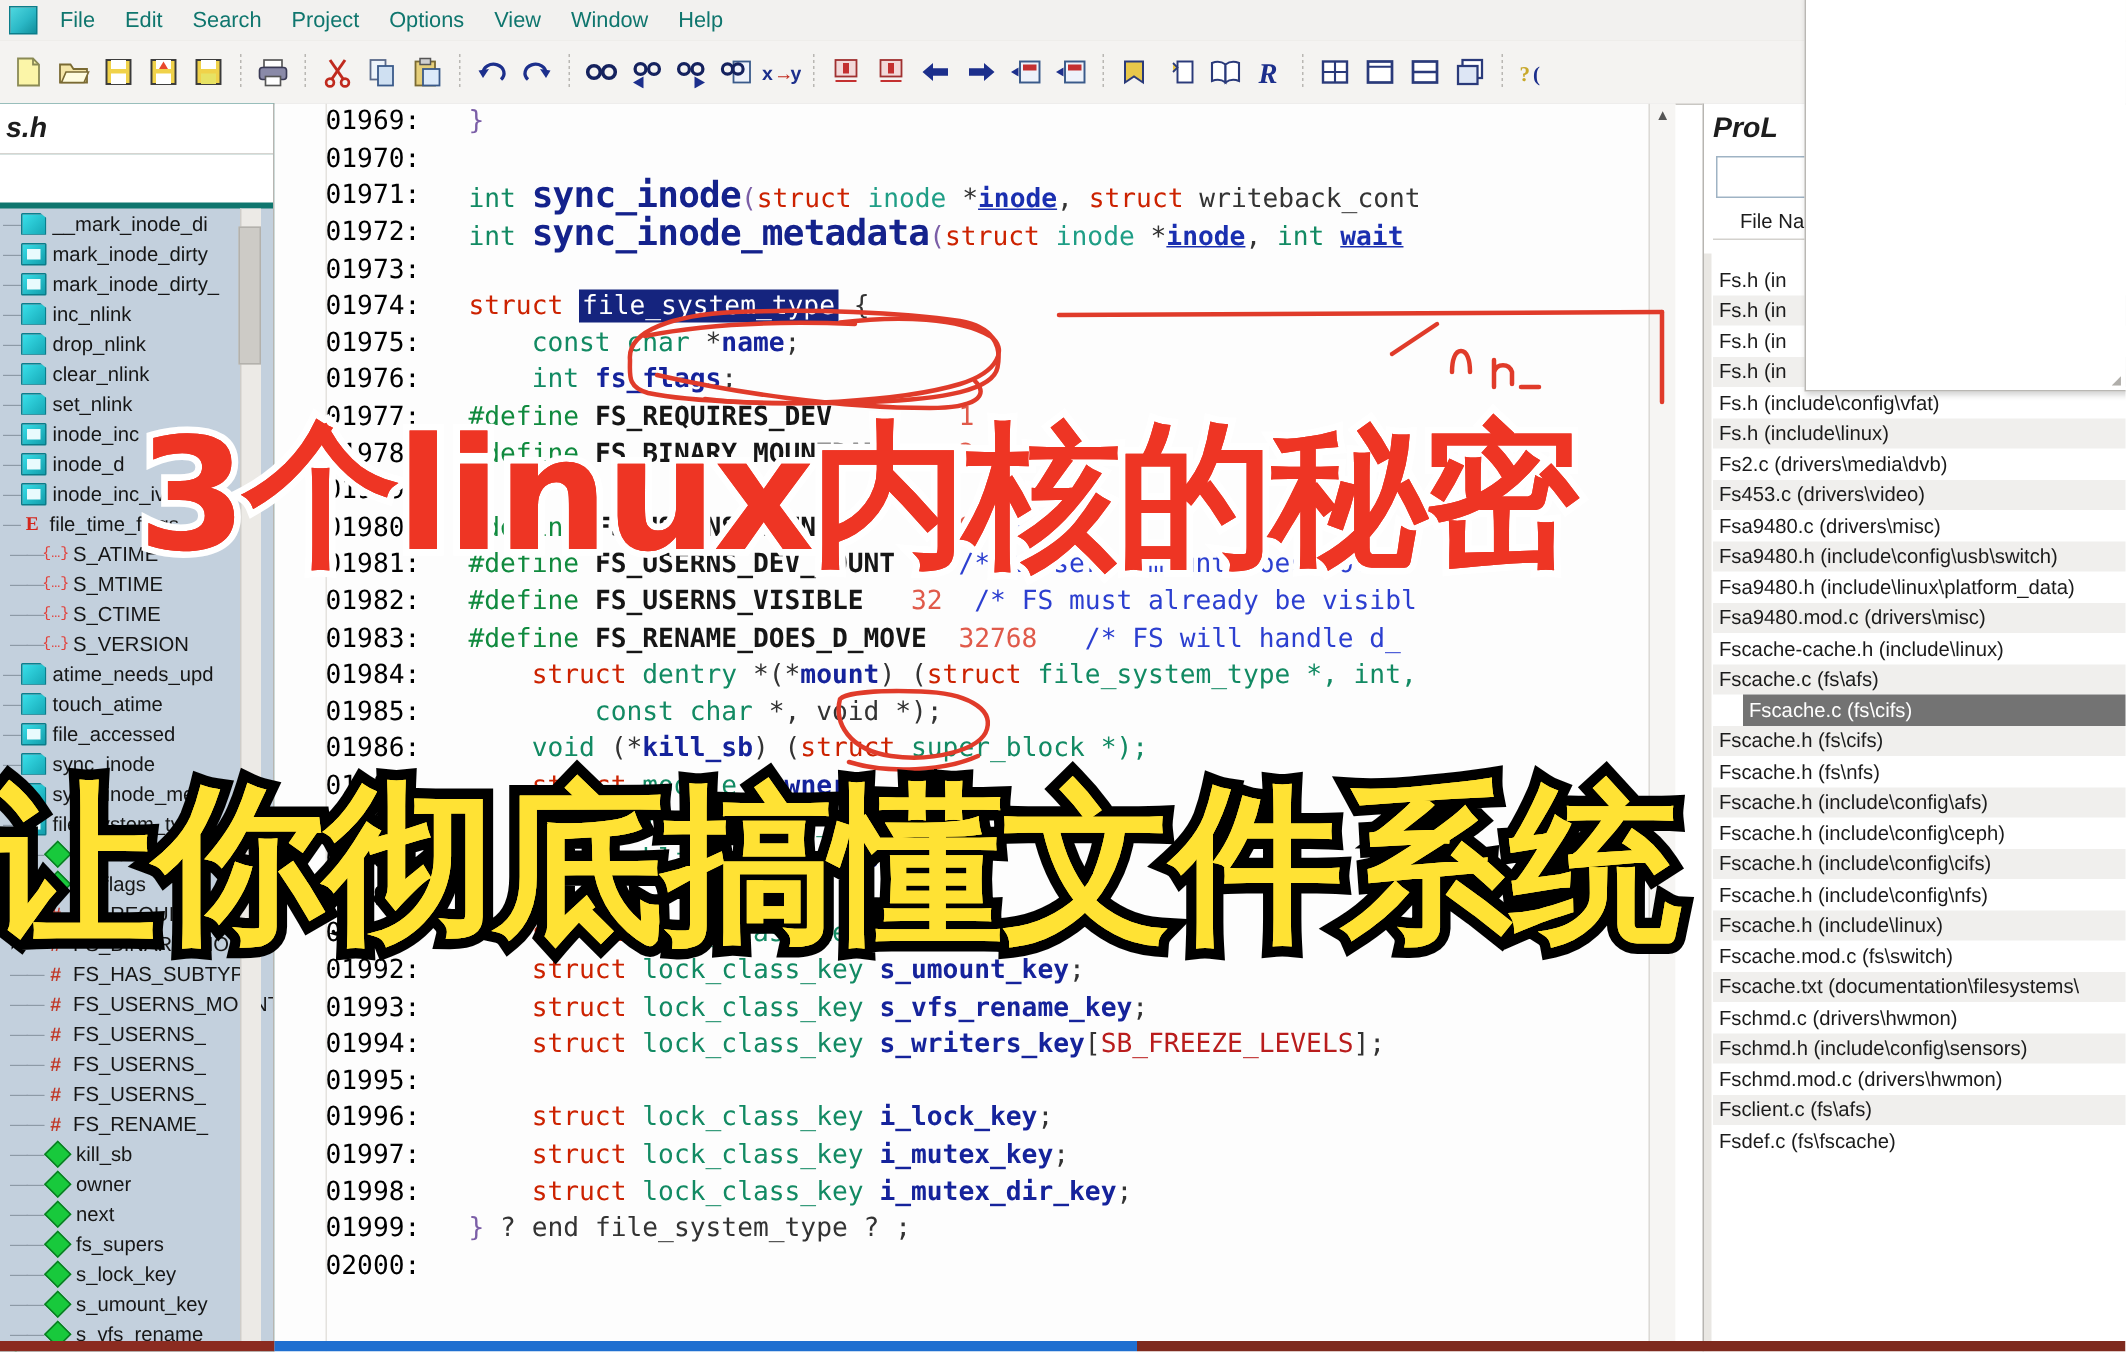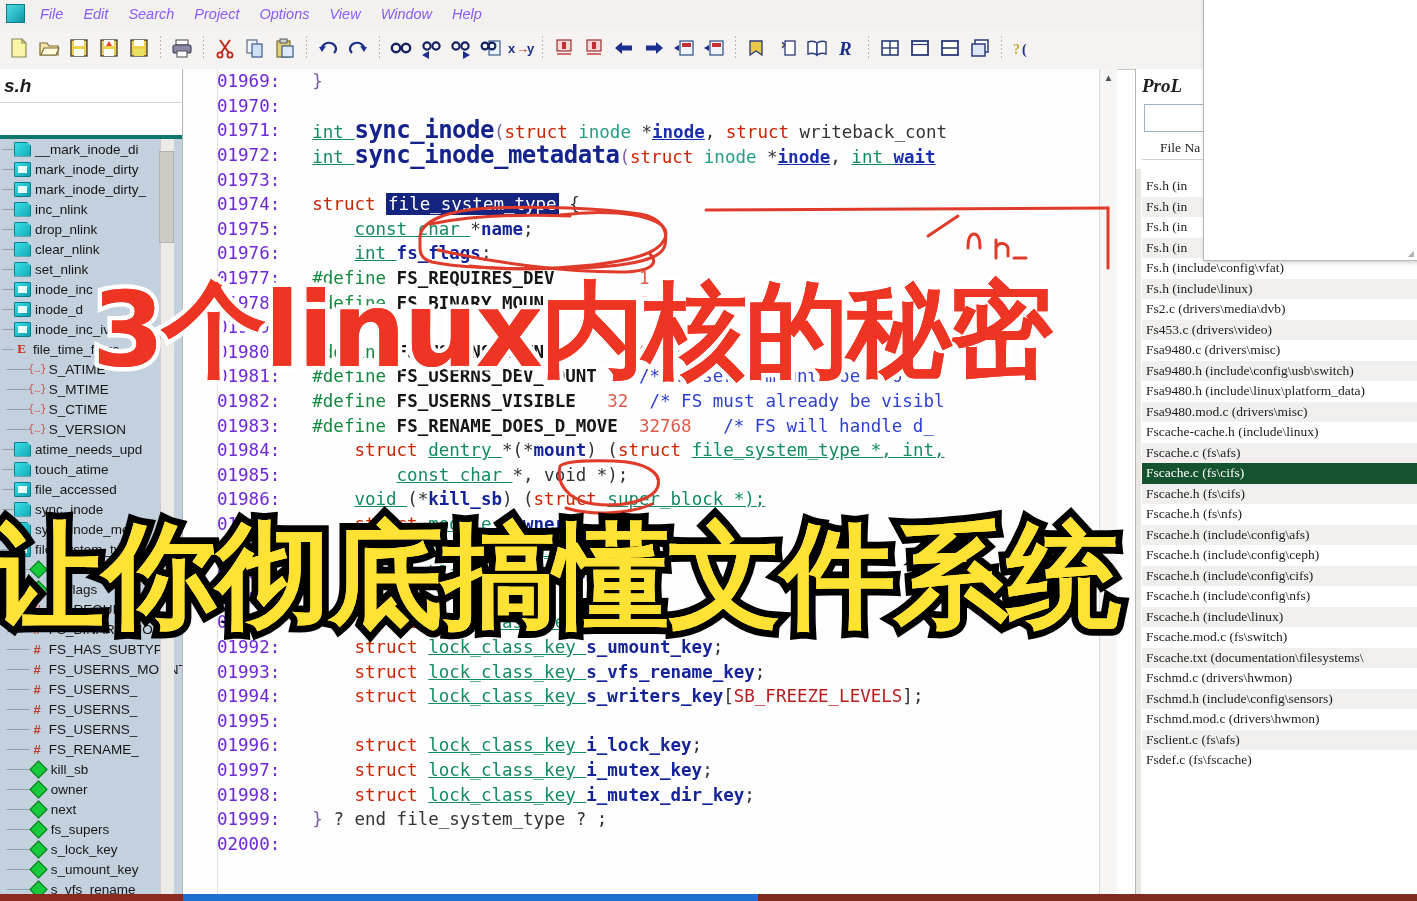--- a/index.html
+++ b/index.html
@@ -6,22 +6,22 @@
   body{width:1417px;height:901px;overflow:hidden;position:relative;
        font-family:"Liberation Sans","DejaVu Sans",sans-serif;}
 
   
   .menubar{position:absolute;left:0;top:0;width:1417px;height:27px;
            background:#f2f1ef;display:flex;align-items:center;
            border-bottom:1px solid #dedcd8;}
   .applogo{width:17px;height:17px;margin:0 5px 0 6px;
            background:linear-gradient(135deg,#4fd8e0 0%,#2bb8c6 55%,#128f9c 100%);
            border:1px solid #0b7d8a;}
-  .menuitem{font-size:14.5px;color:#8b5cf6;padding:2px 10px;cursor:default;
-            white-space:nowrap;font-style:italic;}
+  .menuitem{font-size:14.5px;color:#0f766e;padding:2px 10px;cursor:default;
+            white-space:nowrap;}
 
   
   .toolbar{position:absolute;left:0;top:27px;width:1417px;height:42px;
            background:#f4f3f1;border-bottom:1px solid #c9c7c3;
            display:flex;align-items:center;padding-left:4px;overflow:hidden;}
   .tb{width:26px;height:26px;margin:0 2px;position:relative;
       display:flex;align-items:center;justify-content:center;}
   .tb svg{display:block;}
   .tbsep{width:1px;height:24px;margin:0 6px;
          background:repeating-linear-gradient(to bottom,#b9b7b3 0 2px,transparent 2px 4px);}
@@ -60,56 +60,56 @@
   .lp-thumb{position:absolute;right:8px;top:82px;width:13px;height:90px;
             background:#cdcbc6;border:1px solid #b3b1ac;}
 
   
   .editor{position:absolute;left:183px;top:69px;width:934px;height:832px;
           background:#fdfdfd;overflow:hidden;}
   .gutterline{position:absolute;left:34px;top:0;width:1px;height:832px;background:#e4e2de;}
   .codeline{height:24.6px;display:flex;align-items:center;white-space:pre;
             font-family:"DejaVu Sans Mono","Liberation Mono",monospace;
             font-size:17.5px;}
-  .lnum{color:#6d28d9;padding-left:34px;padding-right:11px;flex:none;text-align:right;}
+  .lnum{color:#000000;padding-left:34px;padding-right:11px;flex:none;text-align:right;}
   .kw{color:#cc2200;font-weight:normal;}
-  .ty{color:#128a63;text-decoration:underline;}
+  .ty{color:#128a63;}
   .ty2{color:#1f9e86;}
   .fn{color:#14228c;font-weight:bold;font-size:24px;letter-spacing:-0.5px;}
   .var{color:#1a2fb0;font-weight:bold;text-decoration:underline;}
   .var2{color:#15239b;font-weight:bold;}
   .pl{color:#333;}
   .pp{color:#108a3e;}
   .num{color:#e05a4a;}
   .cm{color:#2c3fd0;}
   .pun{color:#7b5ea7;}
   .sel{background:#15247e;color:#fff;padding:1px 2px;}
   .mac{color:#161616;font-weight:bold;}
   .cst{color:#b91c1c;}
   .ed-scroll{position:absolute;right:0;top:0;width:17px;height:832px;
              background:#f6f5f3;border-left:1px solid #dcdad6;}
   .ed-up{position:absolute;right:0;top:0;width:17px;height:17px;
          display:flex;align-items:center;justify-content:center;
          font-size:10px;color:#555;}
 
   
   .rightpanel{position:absolute;left:1135px;top:69px;width:282px;height:832px;
-              background:#fff;border-left:1px solid #b7b5b1;overflow:hidden;font-family:Liberation Serif, serif;}
+              background:#fff;border-left:1px solid #b7b5b1;overflow:hidden;}
   .rp-title{height:33px;display:flex;align-items:center;padding-left:6px;
             font-style:italic;font-weight:bold;font-size:19px;color:#1d1d1d;}
   .rp-search{margin:2px 8px 4px 8px;height:26px;background:#fff;
              border:1px solid #9fb3c4;}
   .rp-colhdr{margin:4px 6px 0 6px;height:23px;background:#fff;
              border-bottom:1px solid #d3d1cd;display:flex;align-items:center;
              padding-left:18px;font-size:13.5px;color:#1c1c1c;}
   .rp-list{position:absolute;left:6px;top:107px;width:276px;height:725px;overflow:hidden;}
   .frow{height:20.5px;display:flex;align-items:center;font-size:13.5px;
         color:#1b1b1b;white-space:nowrap;padding-left:4px;}
   .frow.alt{background:#f0efed;}
-  .frow.hl{background:#14532d;color:#fff;}
+  .frow.hl{background:#737373;color:#fff;margin-left:20px;}
   .rp-lbar{position:absolute;left:0;top:100px;width:5px;height:732px;background:#e9e7e3;}
 
   
   .popup{position:absolute;left:1203px;top:-4px;width:215px;height:263px;
          background:#fff;border:1px solid #b9b7b3;
          box-shadow:1px 2px 4px rgba(0,0,0,.18);}
   .popup-inner{position:absolute;left:2px;top:2px;right:2px;bottom:14px;background:#fff;}
   .popup-grip{position:absolute;right:5px;bottom:2px;font-size:8px;color:#b0aeaa;}
 
   

